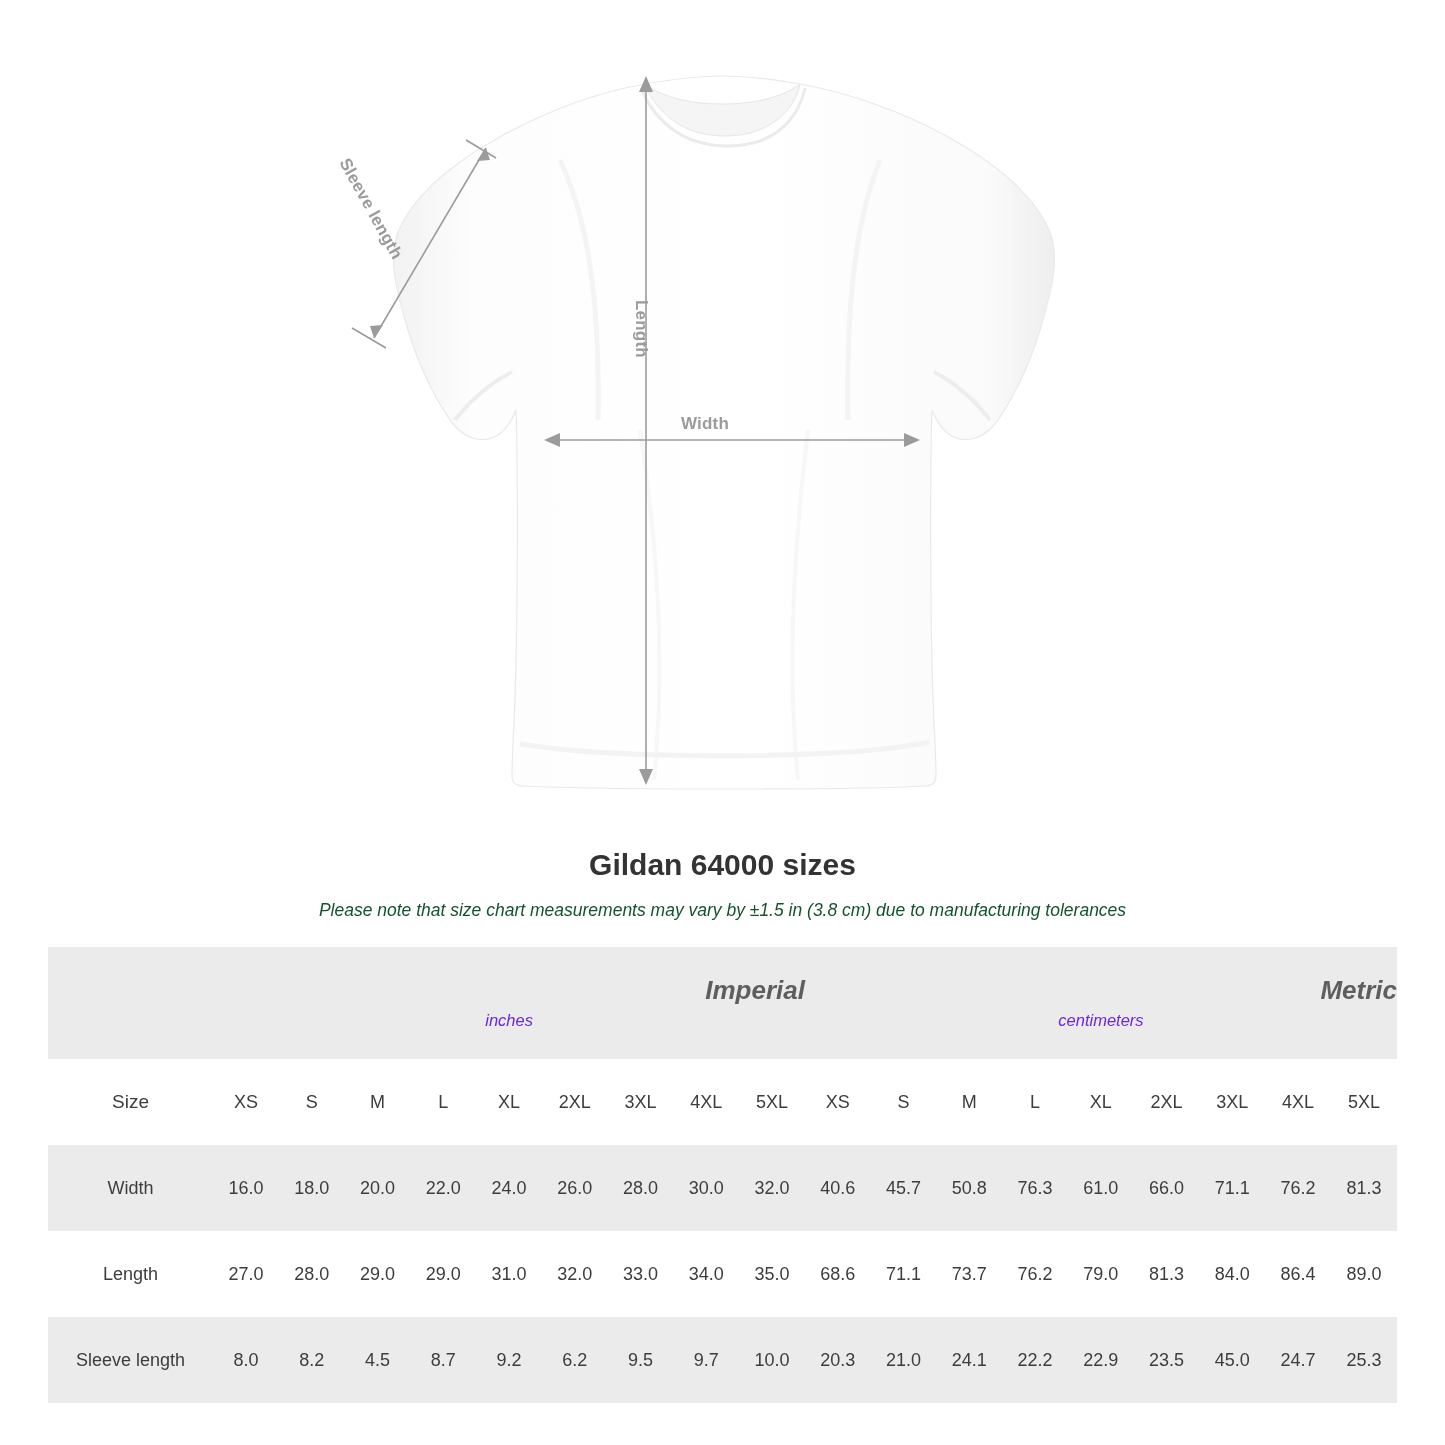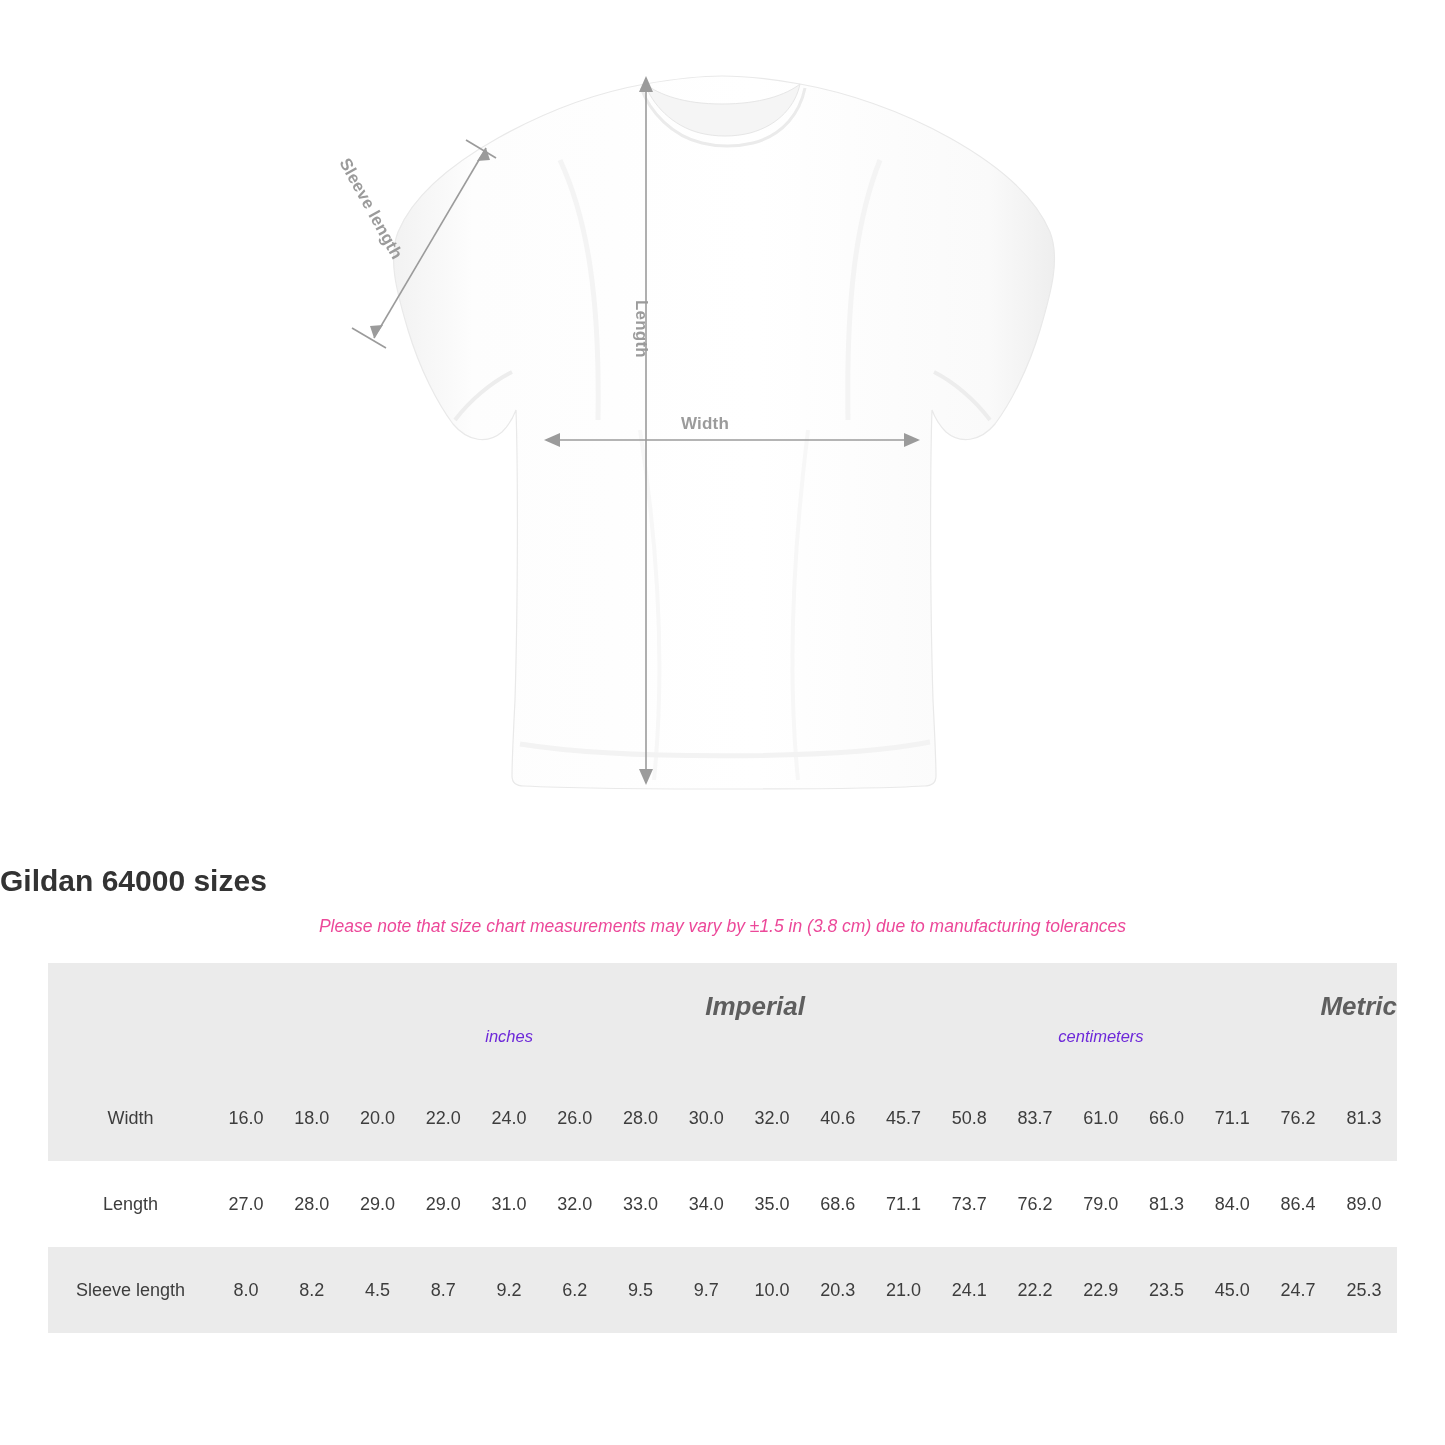--- a/index.html
+++ b/index.html
@@ -53,30 +53,31 @@
     white-space: nowrap;
   }
   .annot-width {
     left: 681px;
     top: 414px;
     white-space: nowrap;
   }
 
   
   .title {
+    text-align: center;
     font-size: 30px;
     font-weight: bold;
     color: #333333;
-    margin-top: 44px;
+    margin-top: 28px;
   }
   .subtitle {
     text-align: center;
     font-size: 17.5px;
     font-style: italic;
-    color: #ec4899;
+    color: #14532d;
     margin-top: 18px;
   }
 
   
   .table-wrap {
     margin: 26px 48px 0 48px;
   }
   table.size-chart {
     width: 1349px;
     border-collapse: collapse;
@@ -263,36 +264,57 @@
           <td colspan="9">
             <div class="unit-name">Imperial</div>
             <div class="unit-sub">inches</div>
           </td>
           <td colspan="9">
             <div class="unit-name">Metric</div>
             <div class="unit-sub">centimeters</div>
           </td>
         </tr>
 
+        <tr class="size-row">
+          <td class="rowlabel">Size</td>
+          <td>XS</td>
+          <td>S</td>
+          <td>M</td>
+          <td>L</td>
+          <td>XL</td>
+          <td>2XL</td>
+          <td>3XL</td>
+          <td>4XL</td>
+          <td>5XL</td>
+          <td>XS</td>
+          <td>S</td>
+          <td>M</td>
+          <td>L</td>
+          <td>XL</td>
+          <td>2XL</td>
+          <td>3XL</td>
+          <td>4XL</td>
+          <td>5XL</td>
+        </tr>
 
         <tr class="data-row row-alt">
           <td class="rowlabel">Width</td>
           <td>16.0</td>
           <td>18.0</td>
           <td>20.0</td>
           <td>22.0</td>
           <td>24.0</td>
           <td>26.0</td>
           <td>28.0</td>
           <td>30.0</td>
           <td>32.0</td>
           <td>40.6</td>
           <td>45.7</td>
           <td>50.8</td>
-          <td>83.7</td>
+          <td>76.3</td>
           <td>61.0</td>
           <td>66.0</td>
           <td>71.1</td>
           <td>76.2</td>
           <td>81.3</td>
         </tr>
 
         <tr class="data-row row-plain">
           <td class="rowlabel">Length</td>
           <td>27.0</td>

